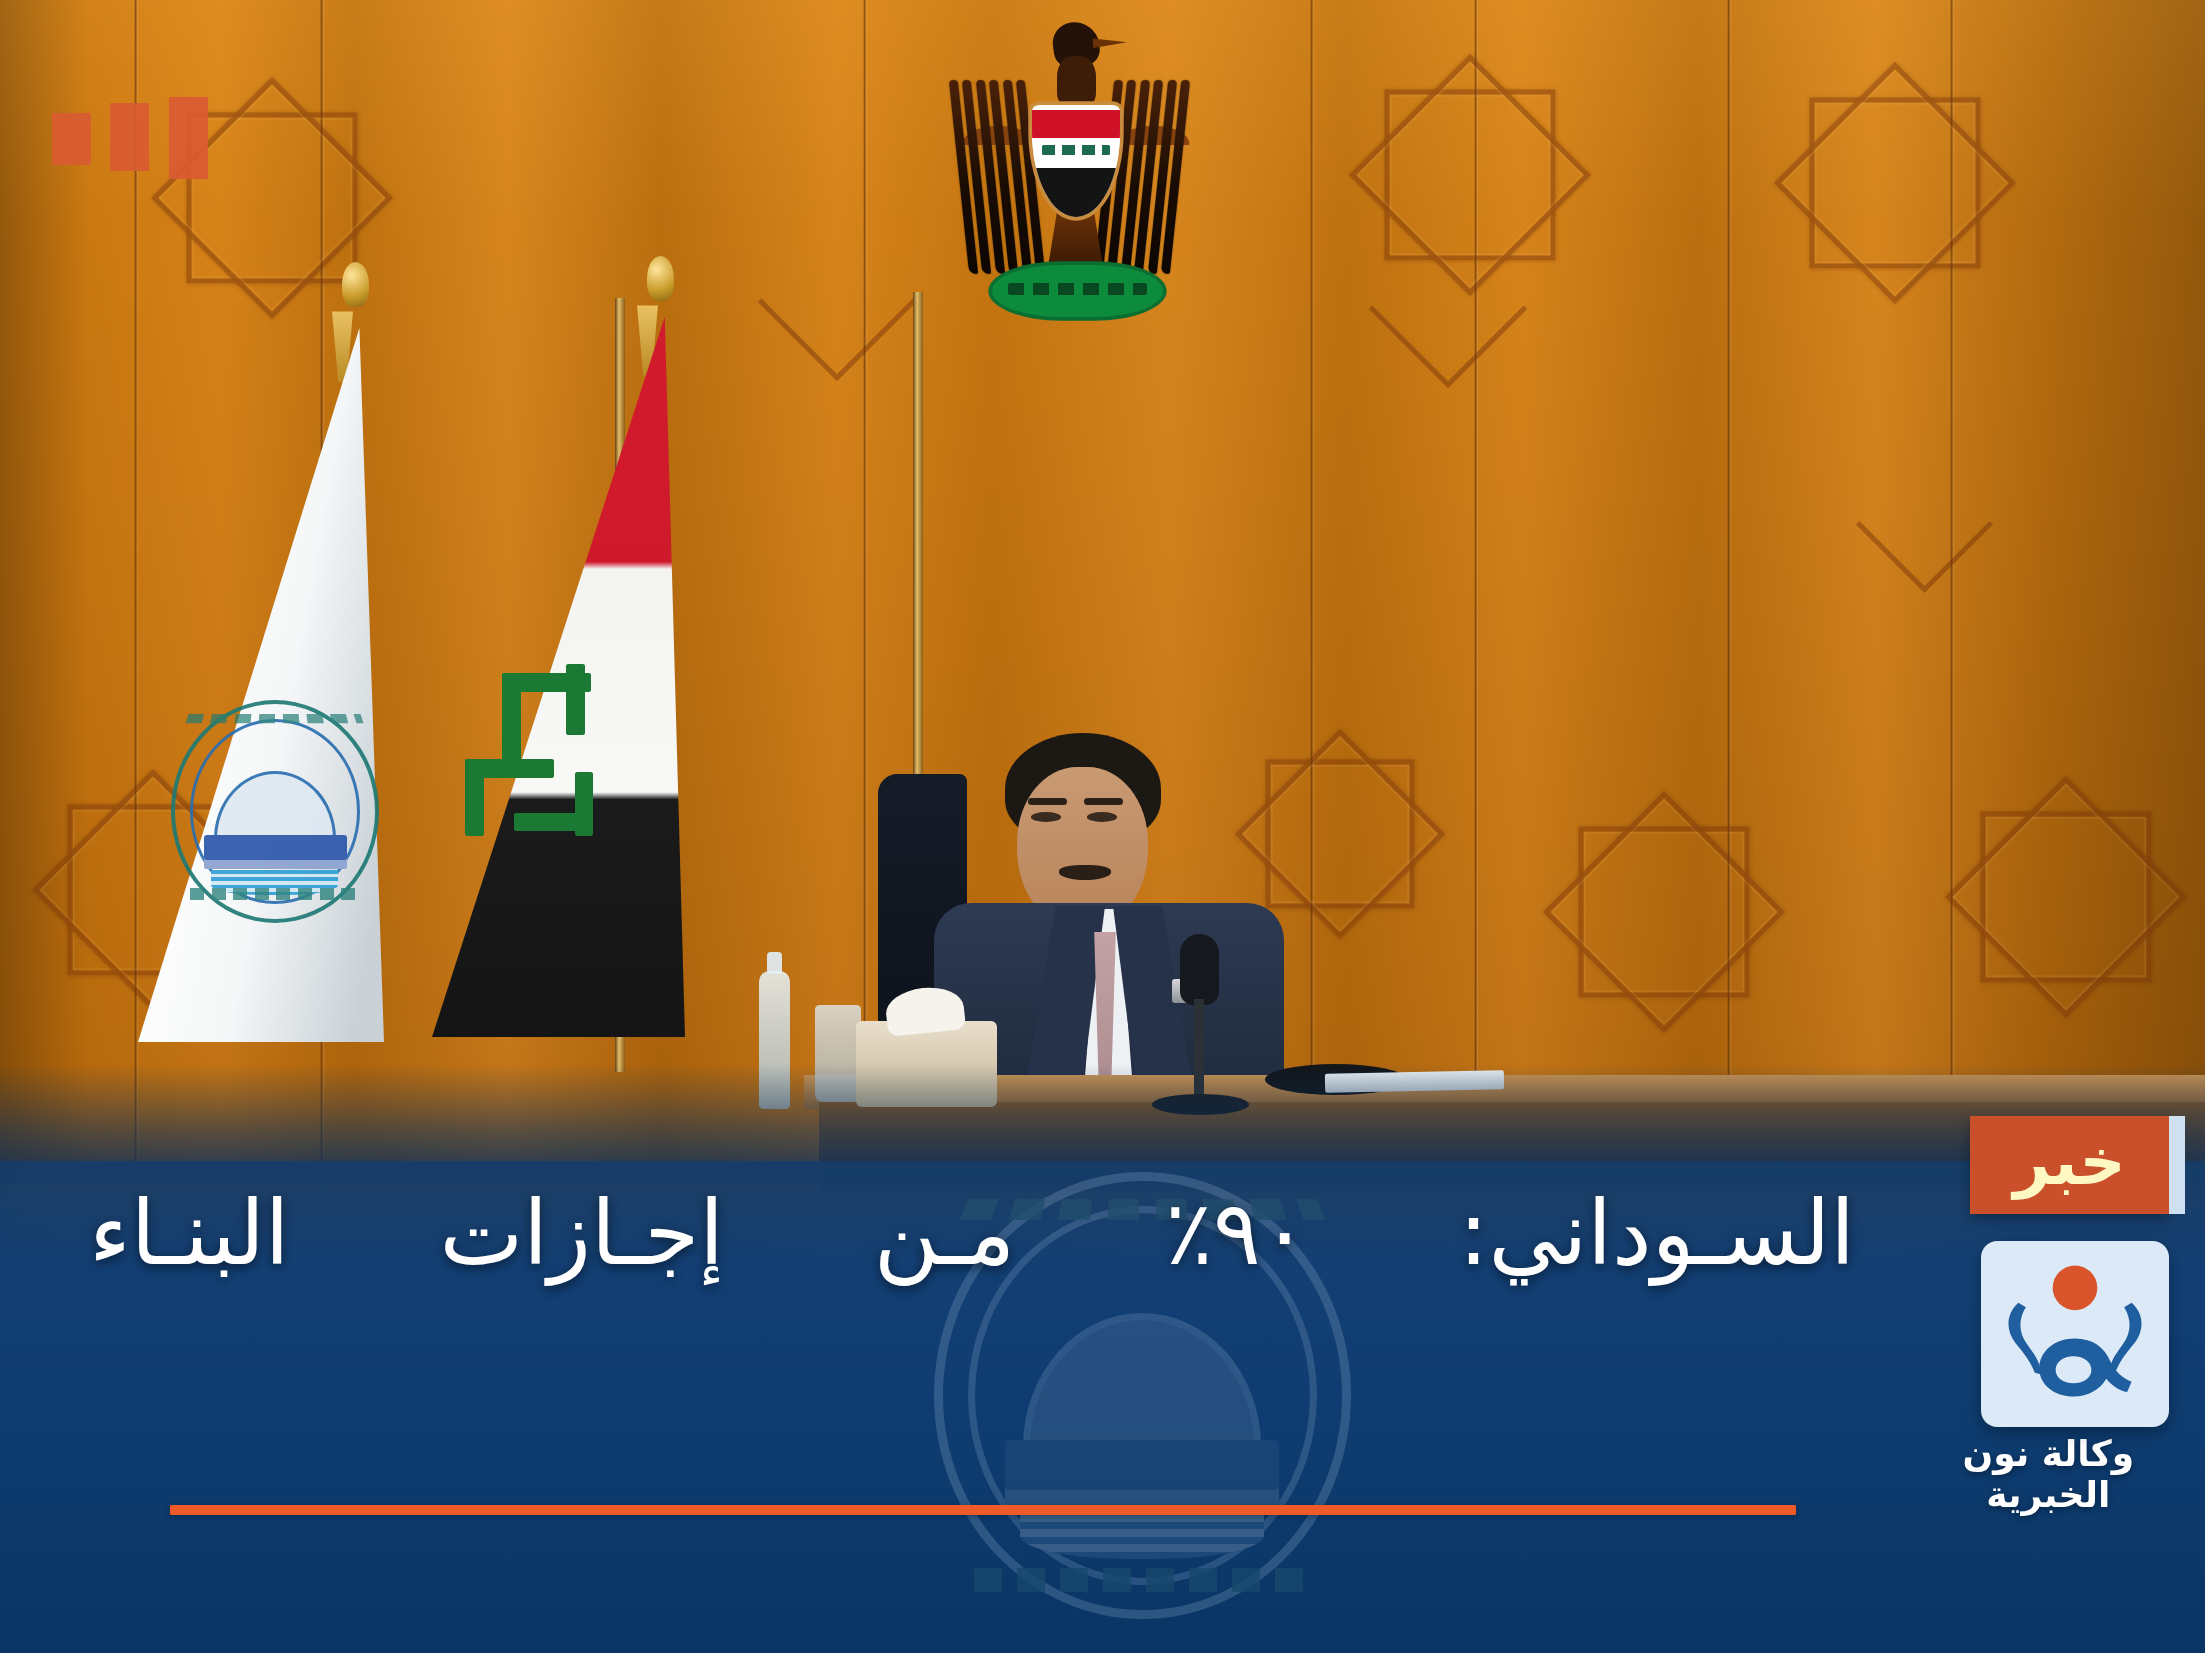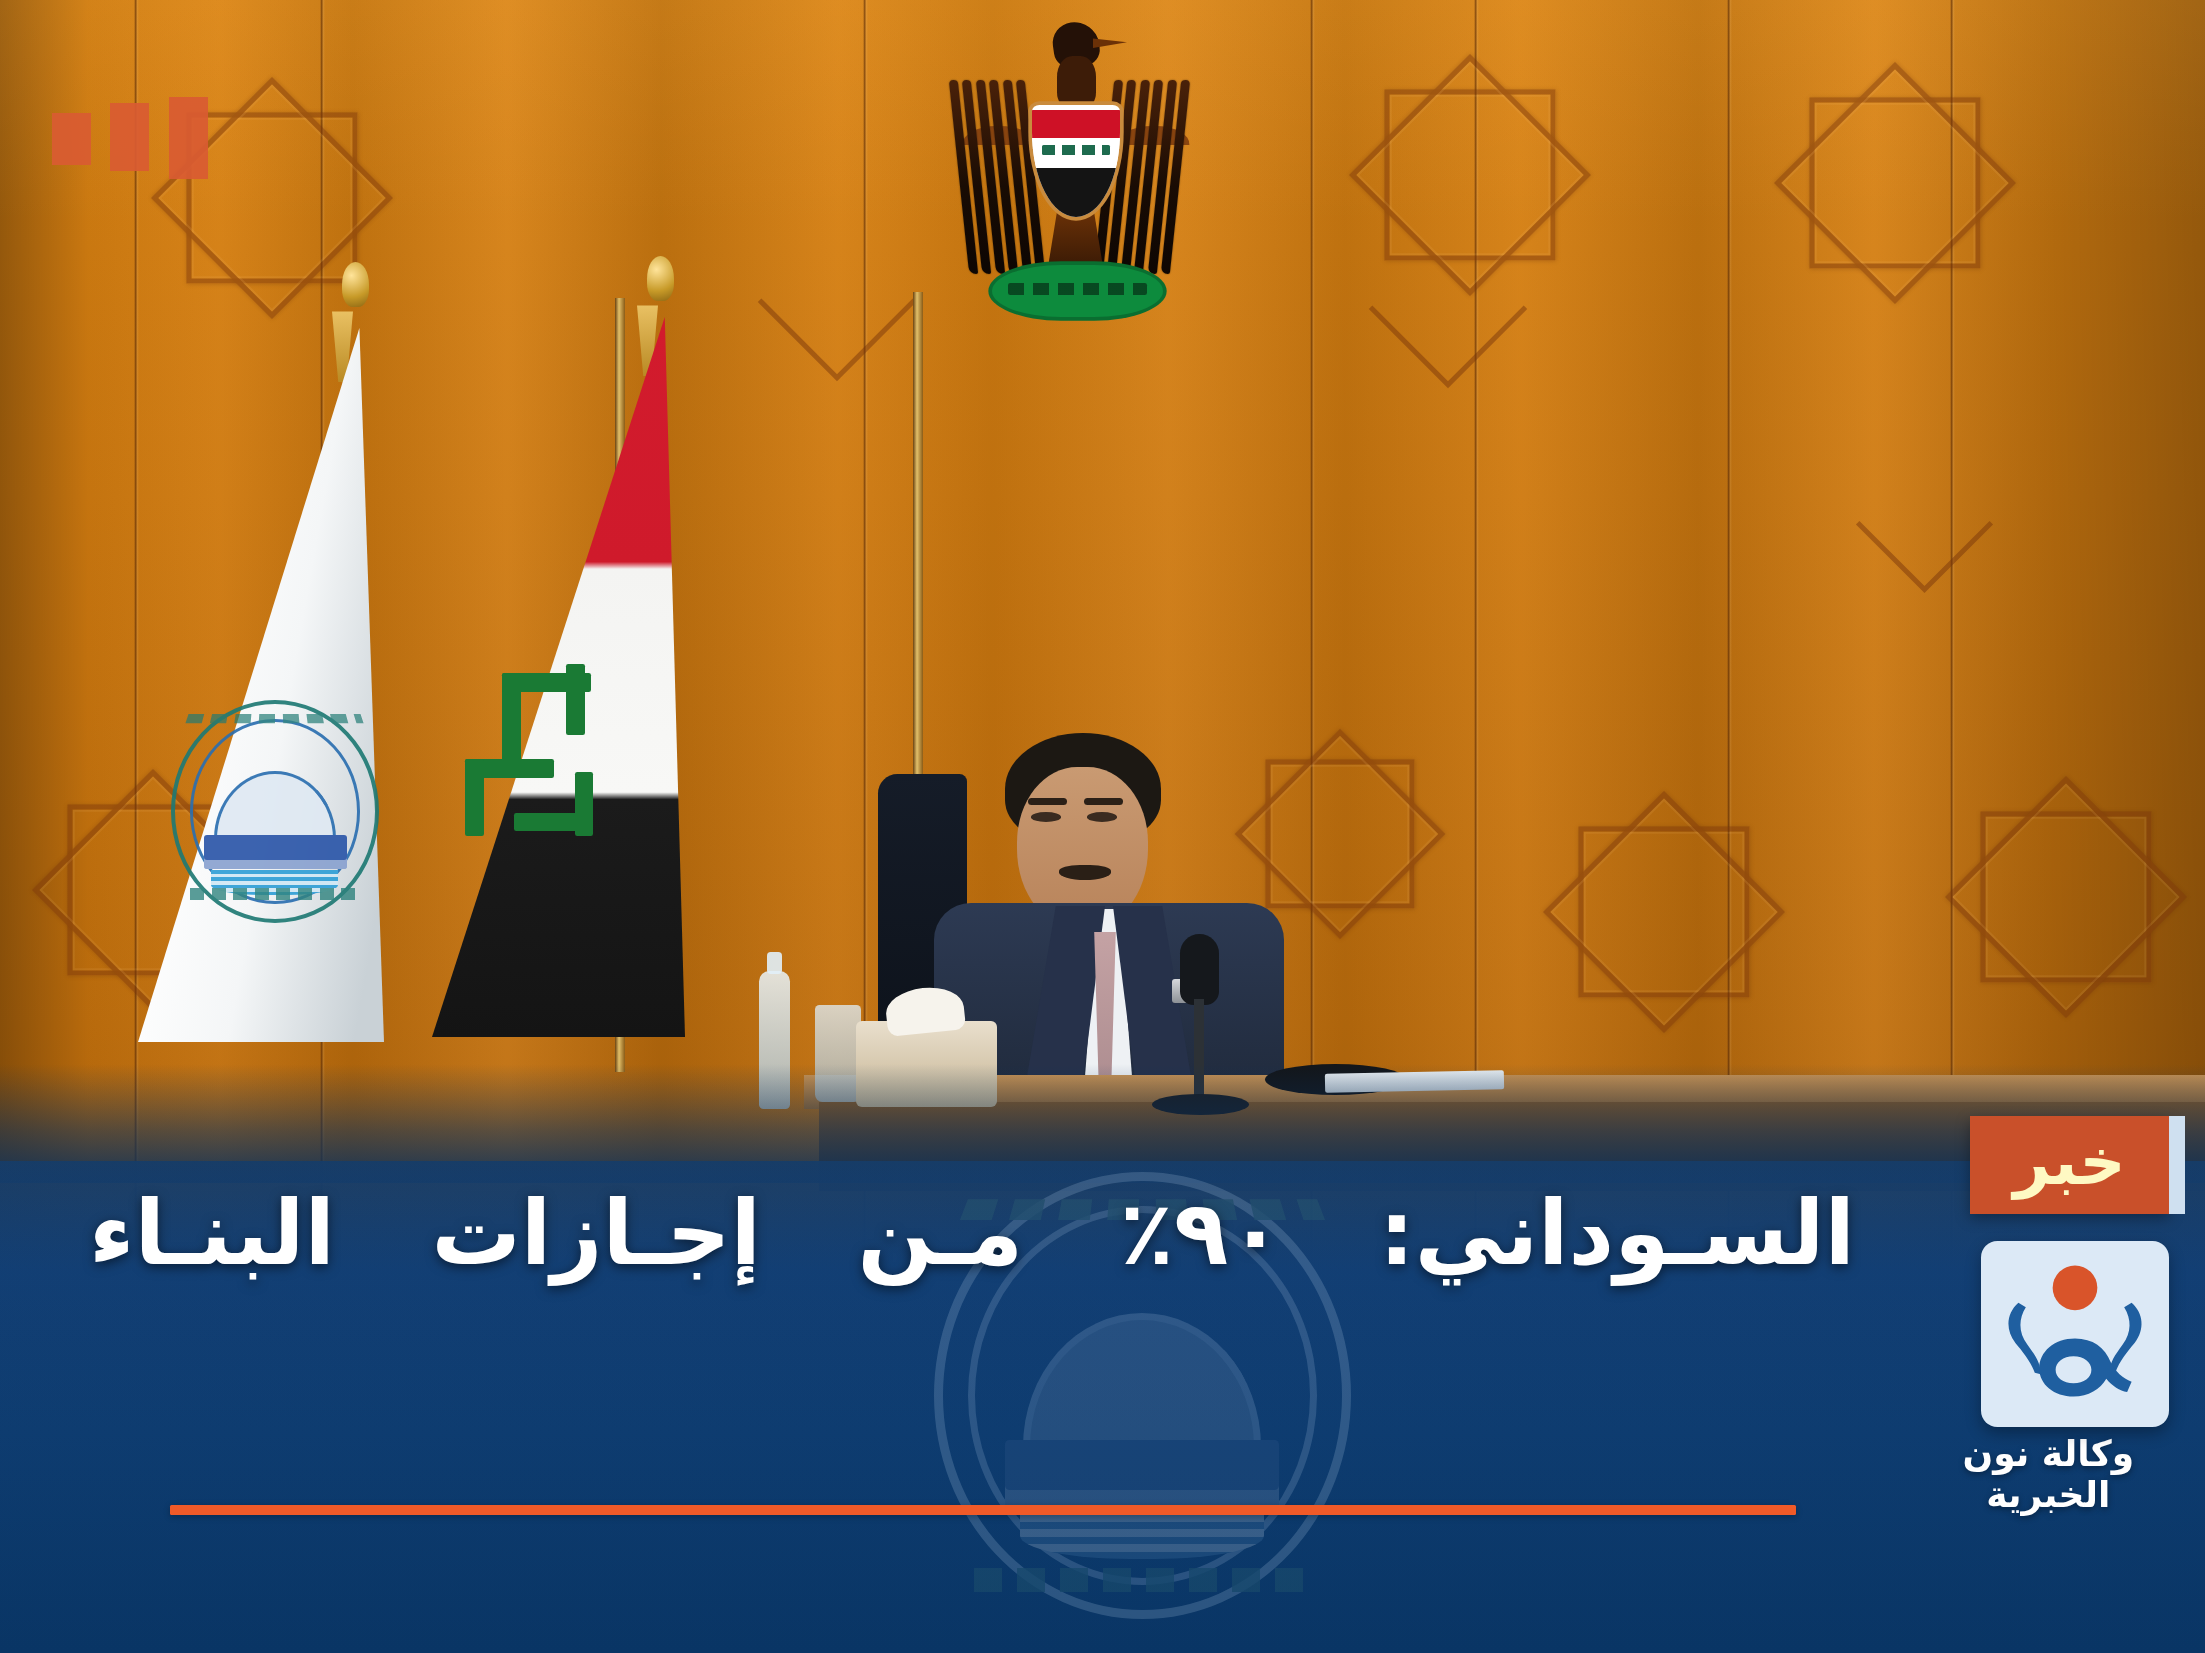--- a/index.html
+++ b/index.html
@@ -223,21 +223,21 @@
   .bars{ position:absolute; left:52px; top:97px; display:flex; align-items:flex-start; gap:19.4px; }
   .bars span{ display:block; width:39px; background:#d95b32; opacity:.92; }
   .bars span:nth-child(1){ height:82px; }
   .bars span:nth-child(2){ height:68px; margin-top:6px; }
   .bars span:nth-child(3){ height:52px; margin-top:16.4px; }
 
   
   .headline{
     position:absolute; right:350px; left:89px; top:1170px;
     text-align:justify; direction:rtl; color:#fff;
-    font-size:89px; font-weight:700; line-height:1.42;
+    font-size:89px; font-weight:400; line-height:1.42;
     text-shadow:0 3px 12px rgba(0,0,0,.55);
     letter-spacing:0.4px;
   }
   .headline .l1{ display:block; text-align:justify; }
   .headline .l1::after{ content:""; display:inline-block; width:100%; }
   .headline .l2{ display:block; text-align:right; margin-top:-4.5px; }
 
   .rule{
     position:absolute; left:170px; width:1626px; height:9.7px; top:1505px;
     background:#f05a28; border-radius:1.5px;

